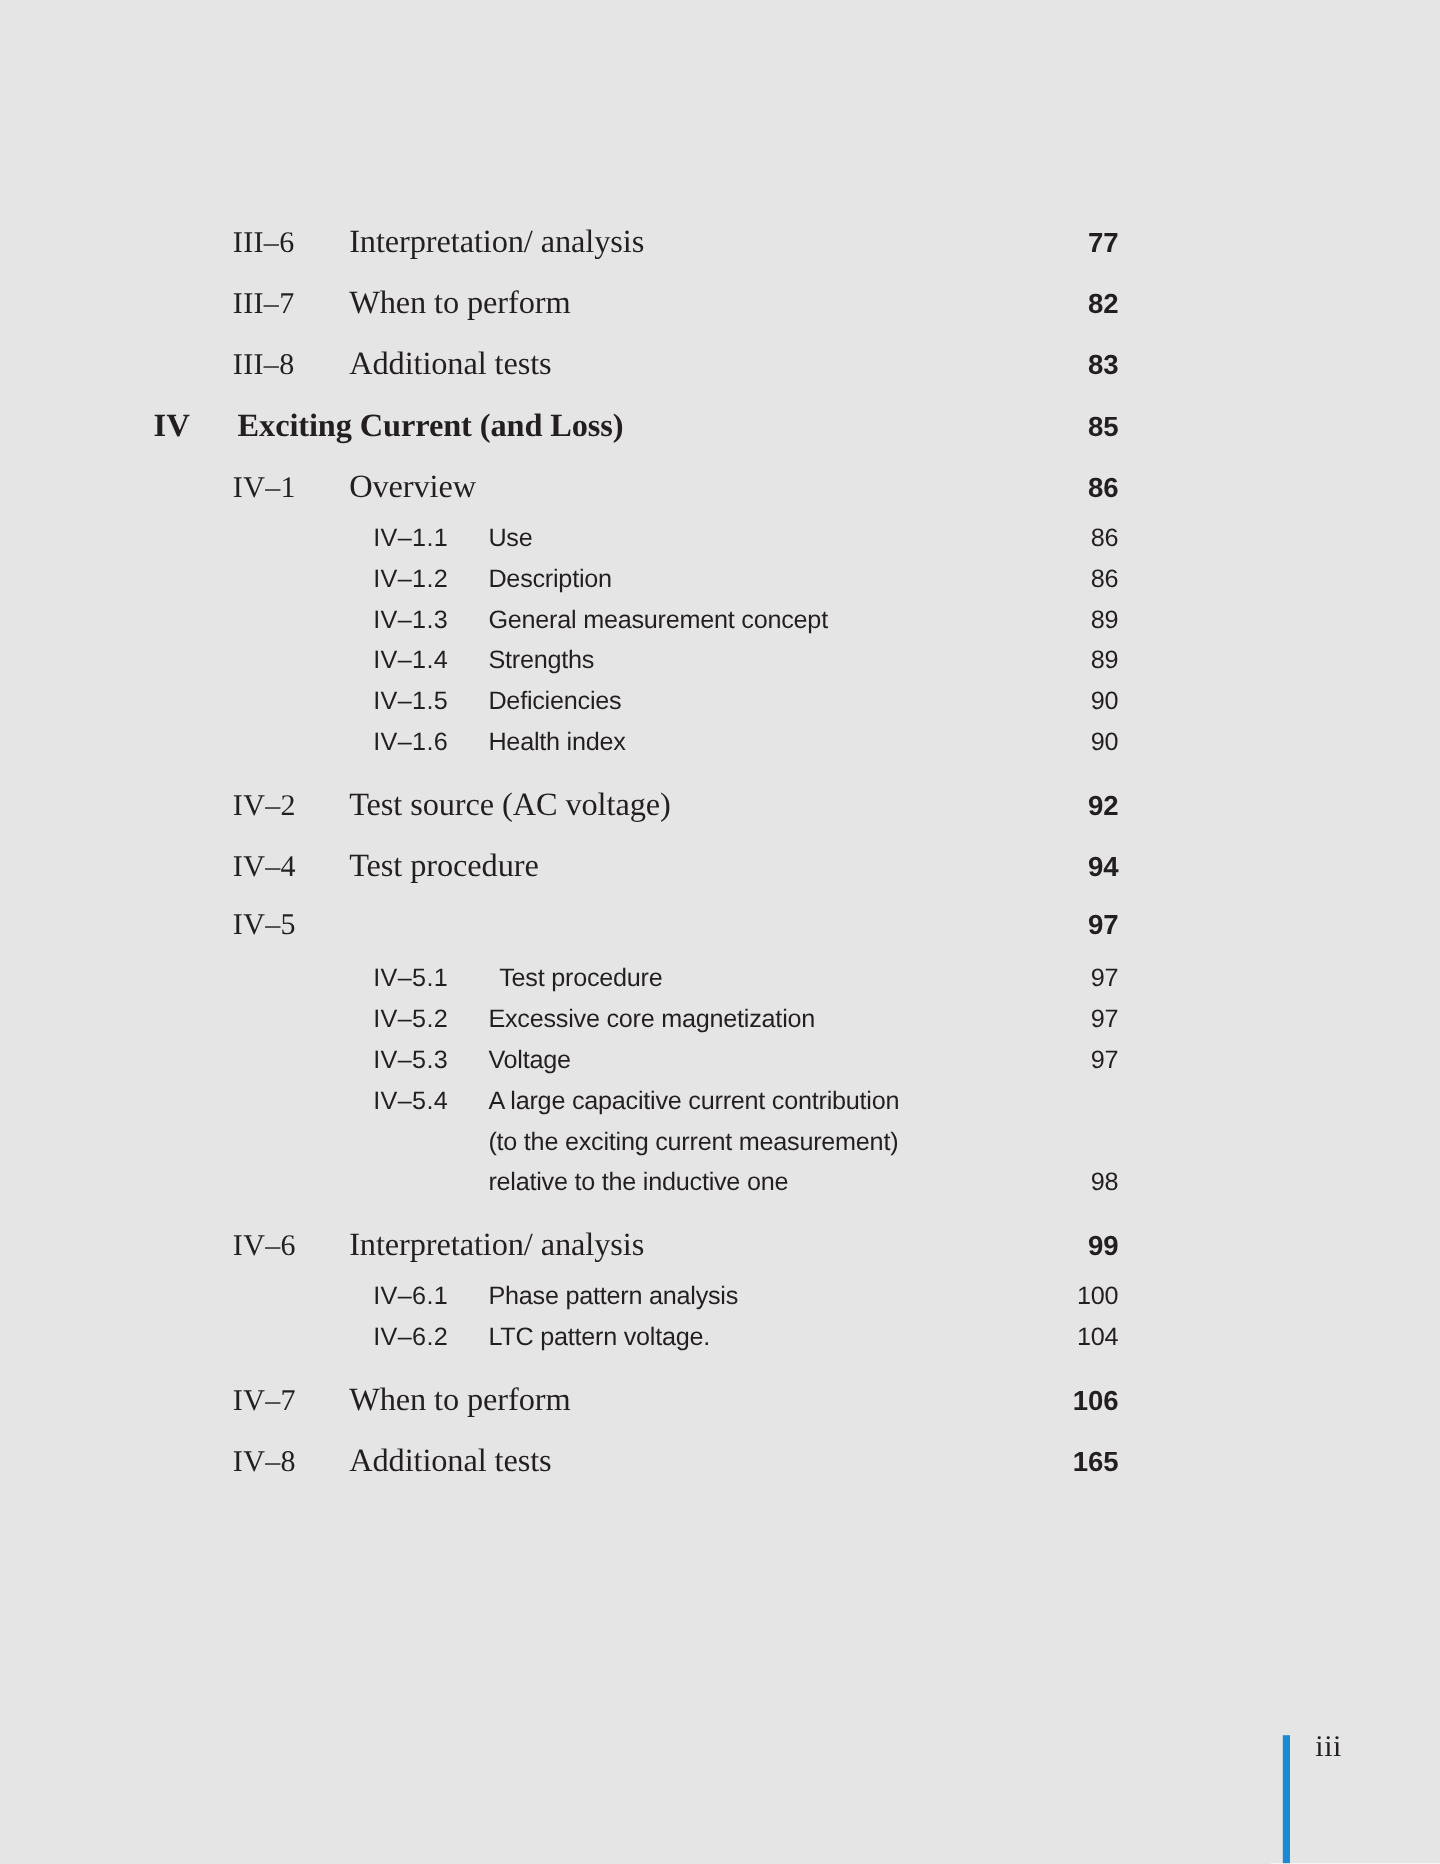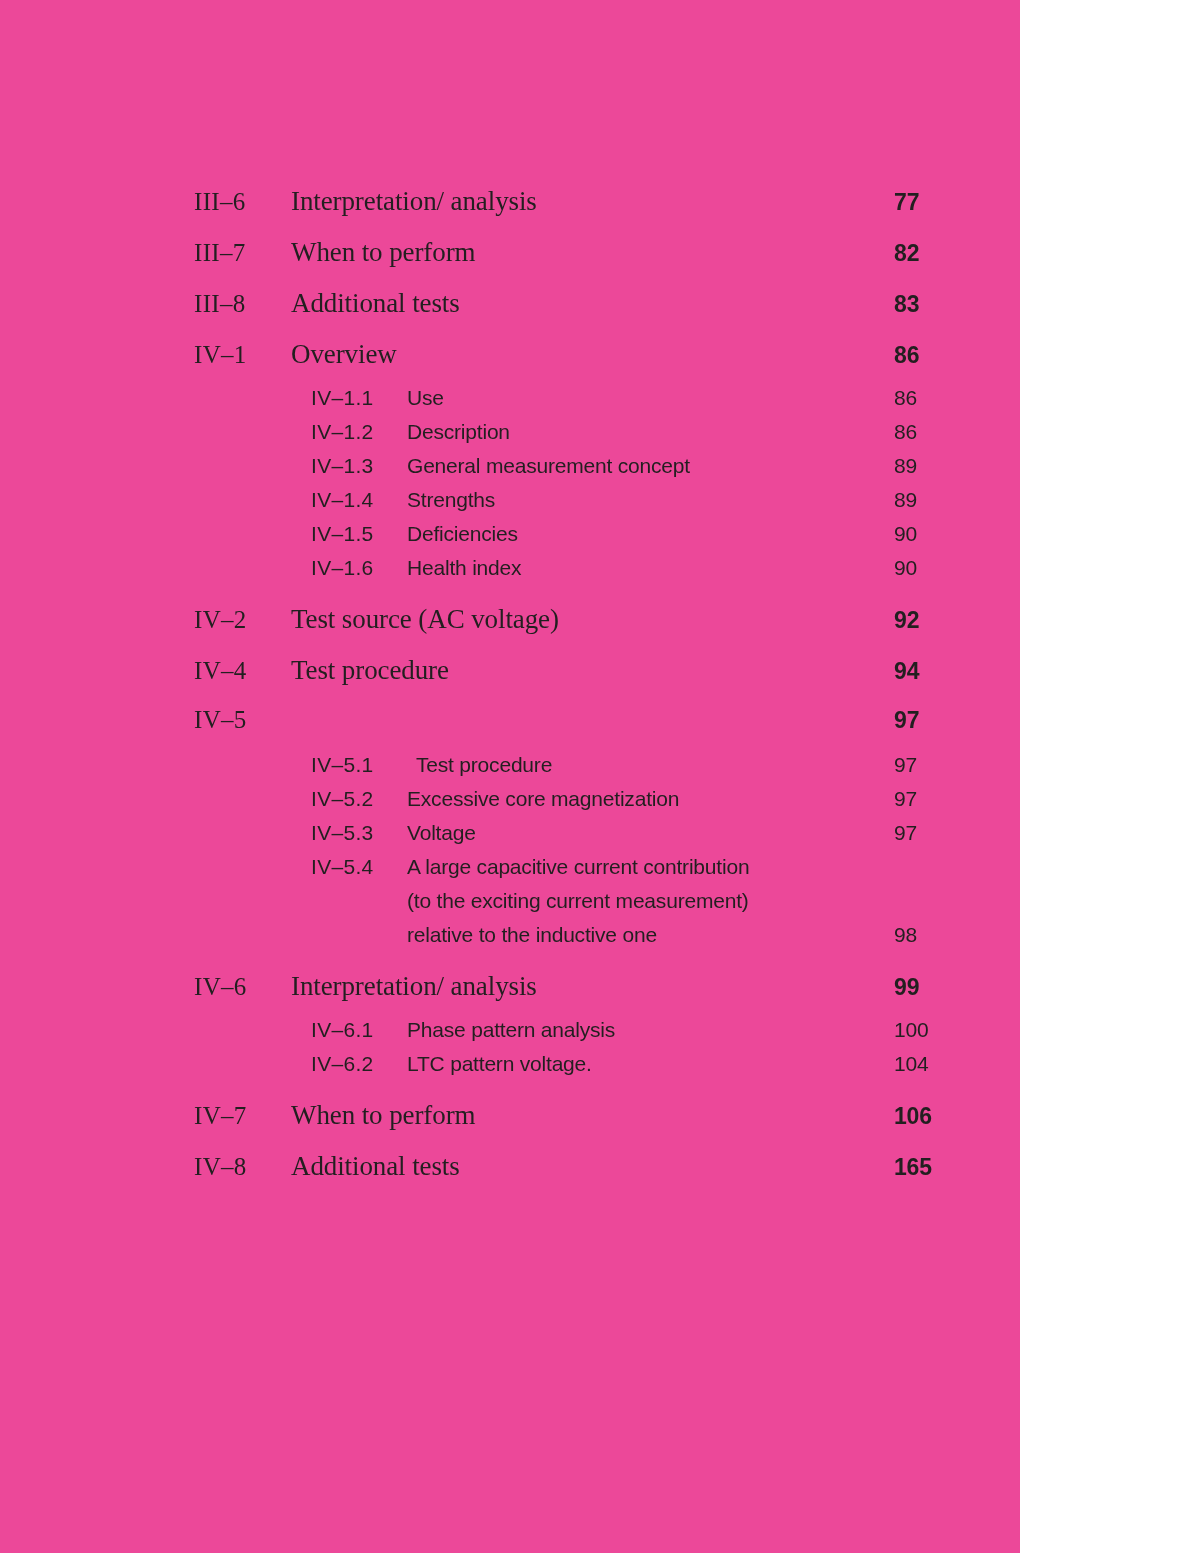--- a/index.html
+++ b/index.html
@@ -2,23 +2,23 @@
 <html><head>
 <meta charset="utf-8">
 <style>
   html, body {
     margin: 0;
     padding: 0;
     background: #ffffff;
   }
   .page {
     position: relative;
-    width: 1020px;
+    width: 1200px;
     height: 1553px;
-    background: #ec4899;
+    background: #e5e5e5;
     overflow: hidden;
     font-family: "Liberation Serif", serif;
     color: #231f20;
   }
 
   .toc {
     position: absolute;
     top: 186px;
     left: 0;
     width: 1200px;
@@ -56,21 +56,21 @@
     bottom: 4px;
     height: 4px;
     background-image: radial-gradient(circle, #2491d6 0 1.7px, transparent 1.9px);
     background-size: 11px 4px;
     background-repeat: repeat-x;
     background-position: left bottom;
   }
 
   .pageno {
     flex: 0 0 auto;
-    text-align: left;
+    text-align: right;
     font-family: "Liberation Sans", sans-serif;
     color: #231f20;
   }
 
   
   .row.chapter {
     margin-left: 128px;
     width: 804px;
     height: 51px;
     font-size: 27px;
@@ -146,20 +146,26 @@
         <span class="title">When to perform</span>
         <span class="leader"></span>
         <span class="pageno">82</span>
       </div>
       <div class="row section">
         <span class="num">III–8</span>
         <span class="title">Additional tests</span>
         <span class="leader"></span>
         <span class="pageno">83</span>
       </div>
+      <div class="row chapter">
+        <span class="num">IV</span>
+        <span class="title">Exciting Current (and Loss)</span>
+        <span class="leader"></span>
+        <span class="pageno">85</span>
+      </div>
       <div class="row section">
         <span class="num">IV–1</span>
         <span class="title">Overview</span>
         <span class="leader"></span>
         <span class="pageno">86</span>
       </div>
       <div class="row sub" style="margin-top: -4px;">
         <span class="num">IV–1.1</span>
         <span class="title">Use</span>
         <span class="leader"></span>

